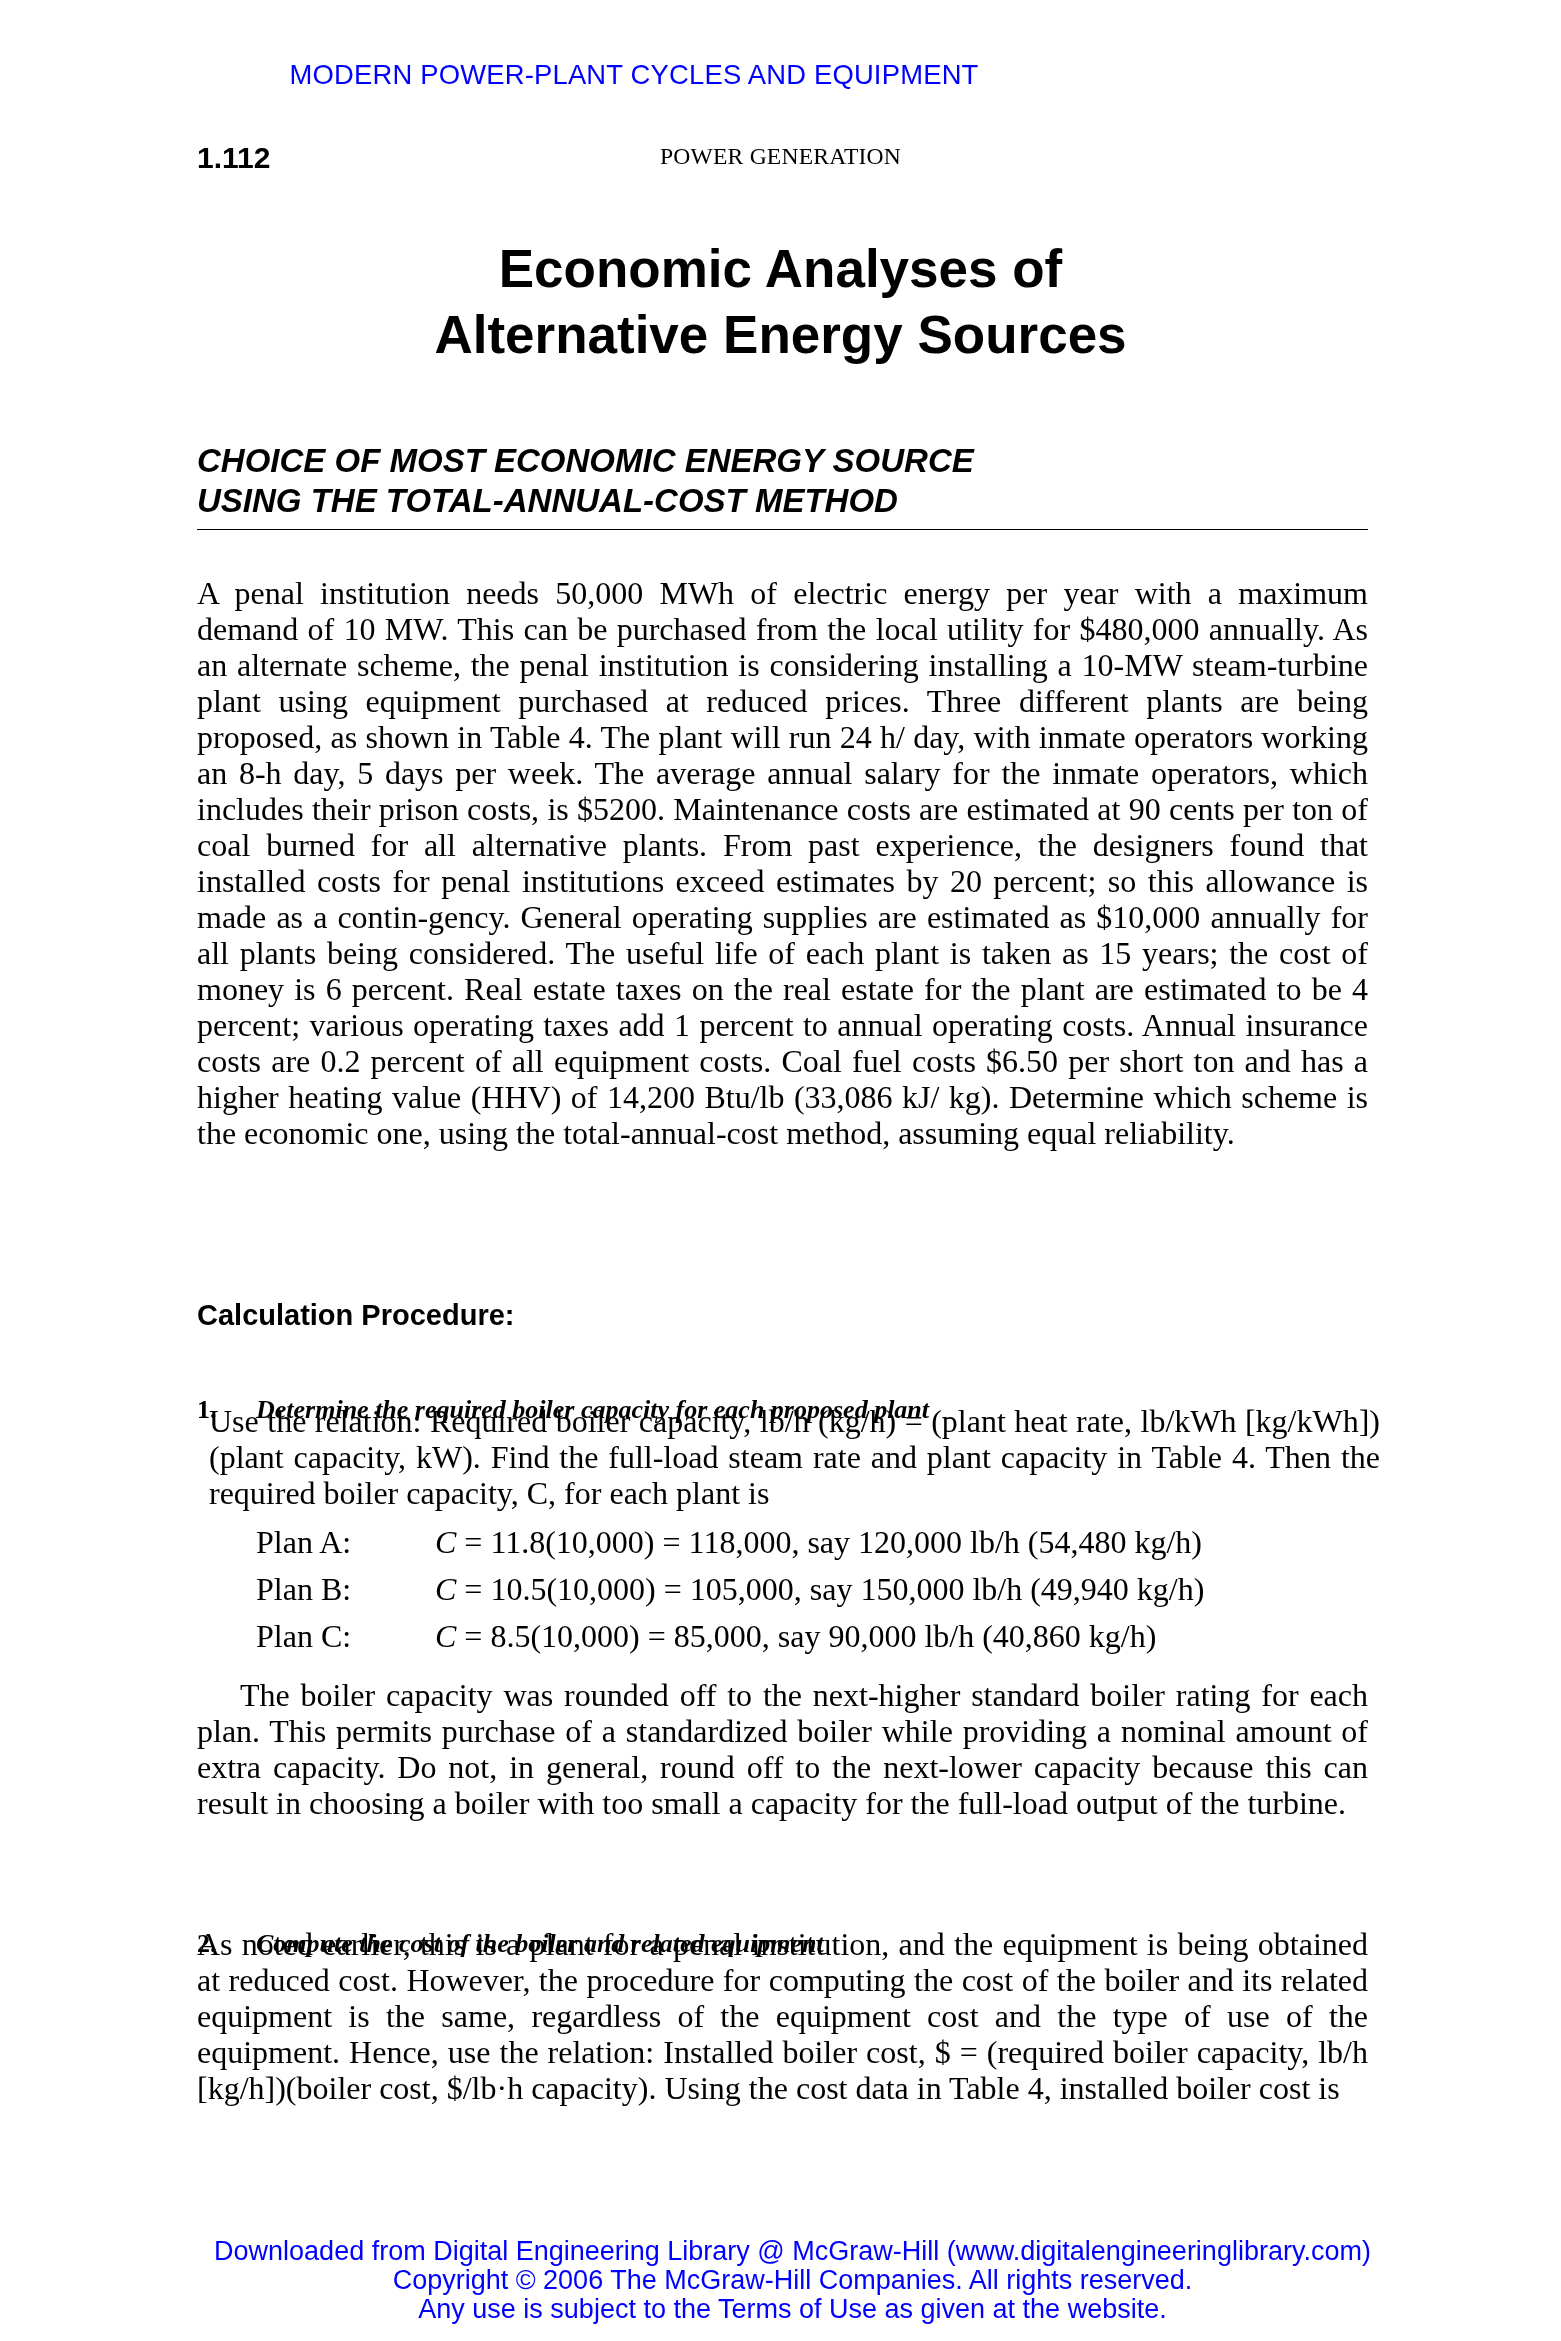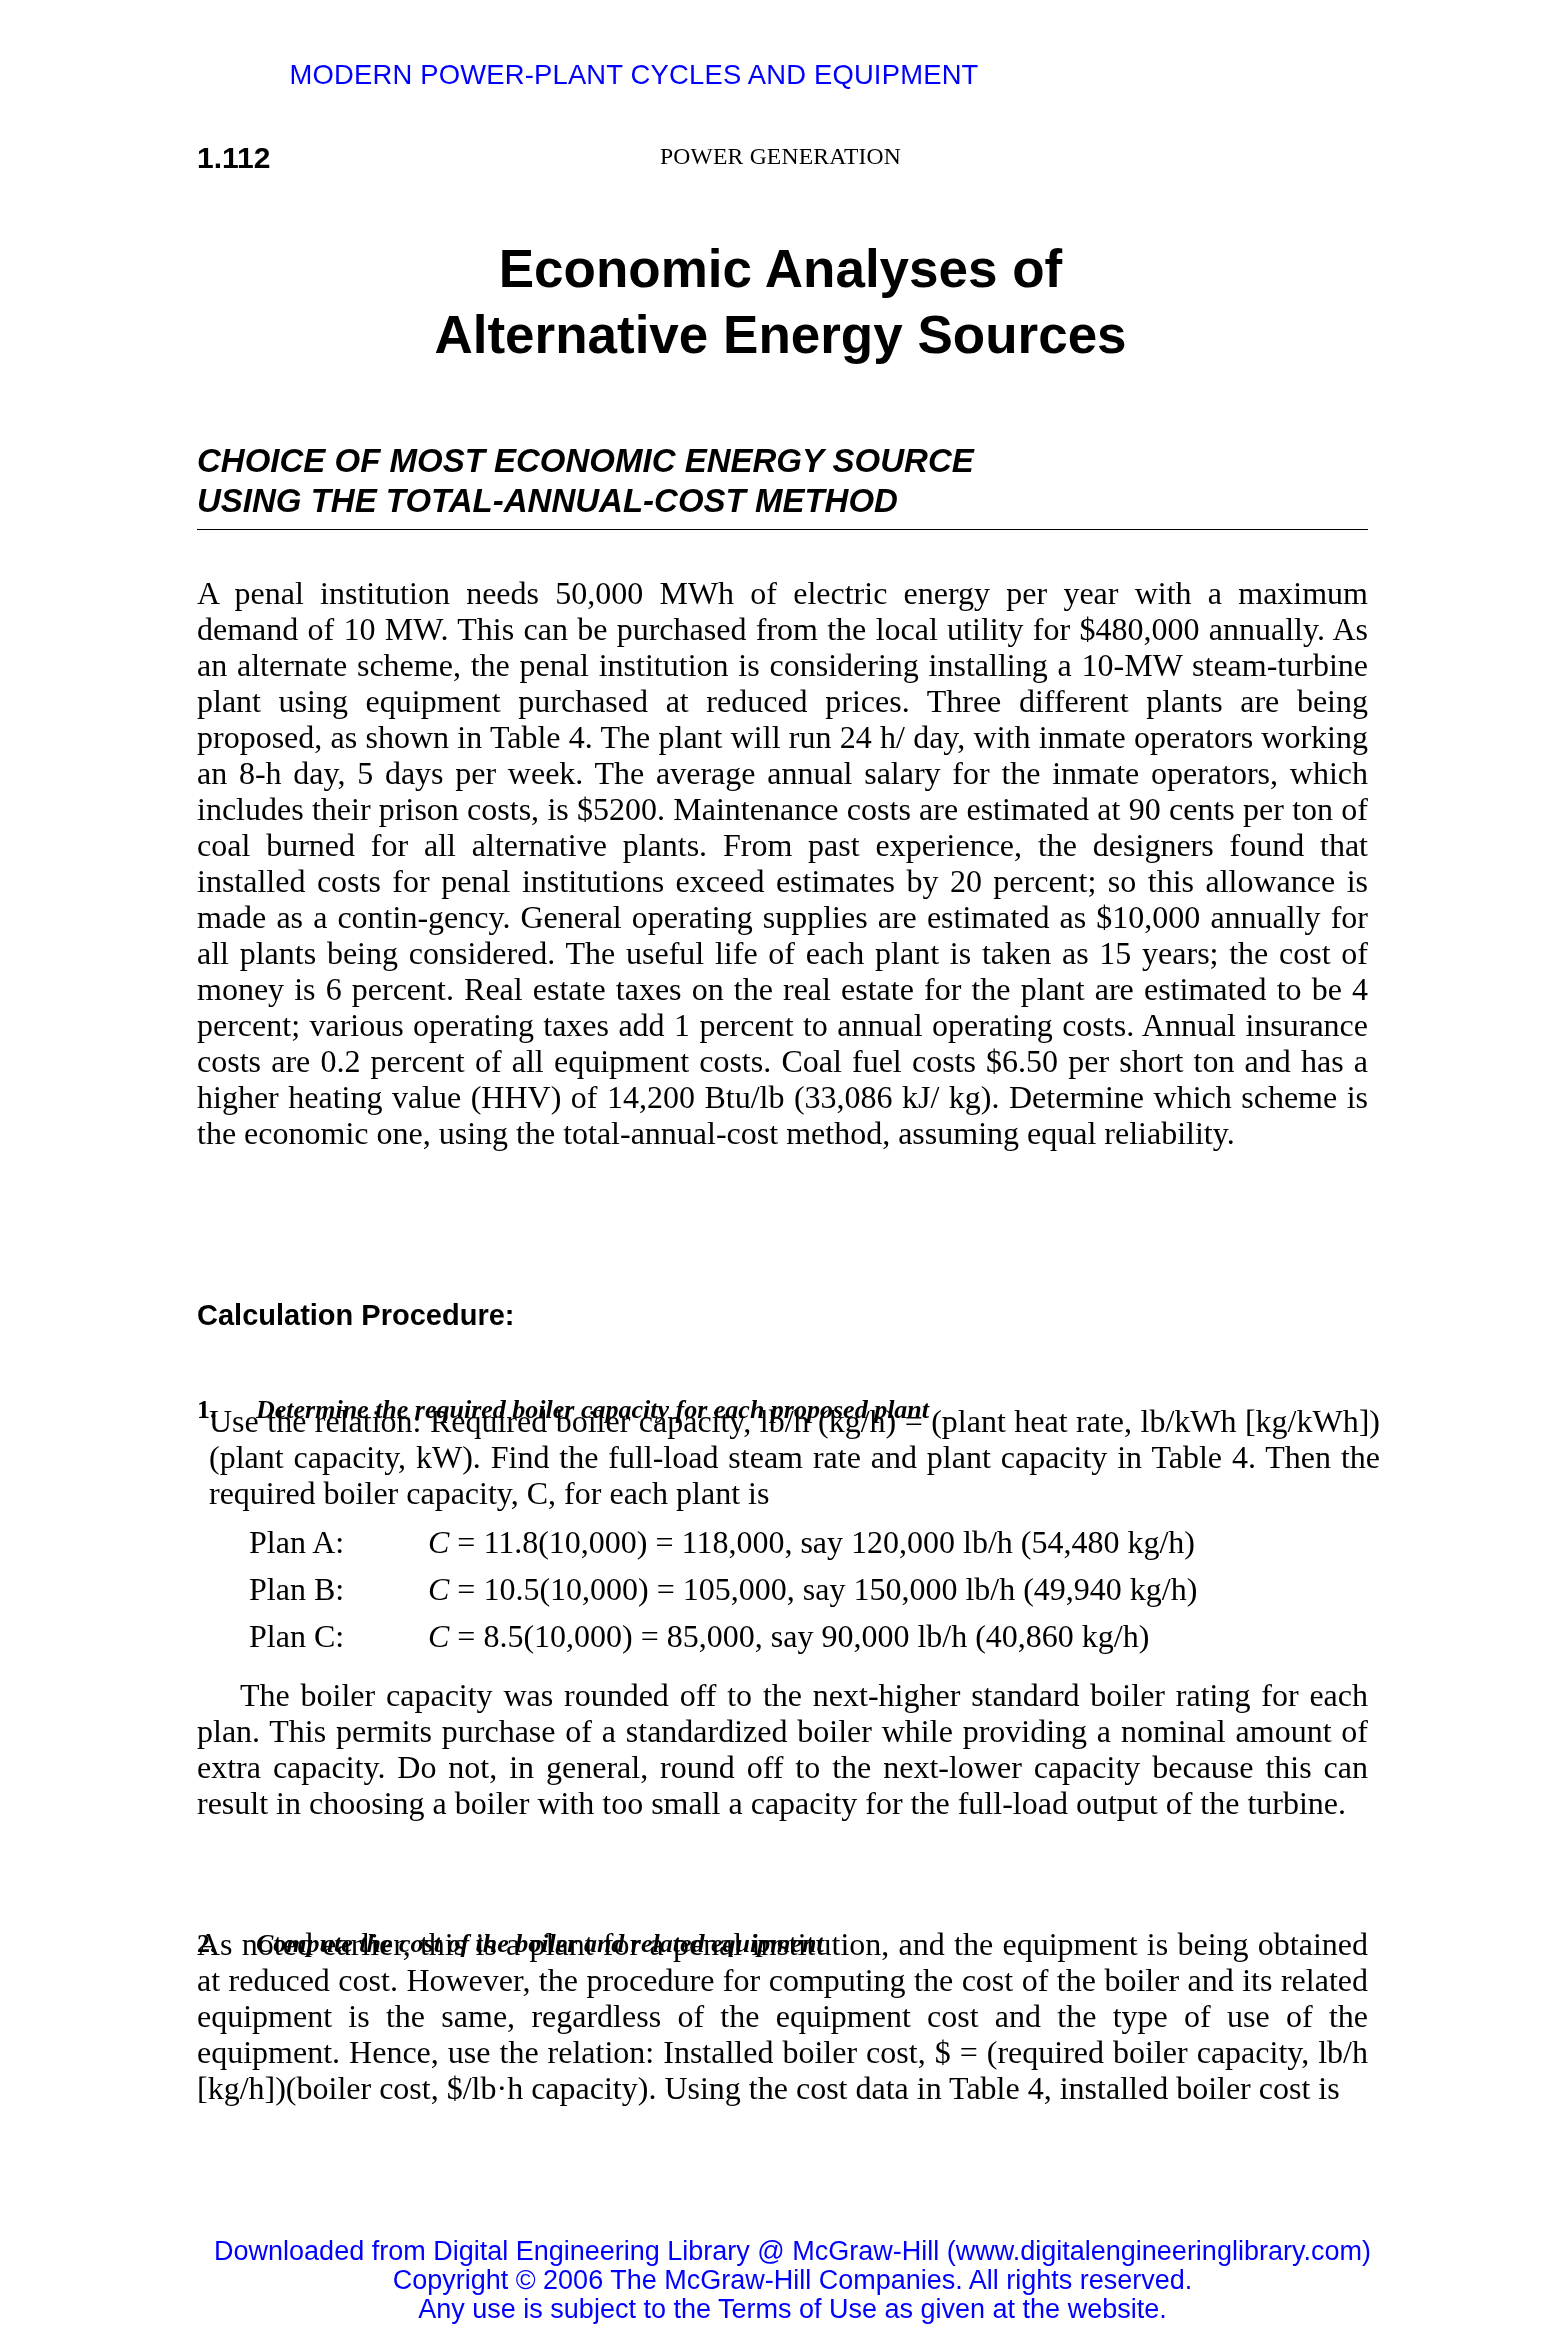--- a/index.html
+++ b/index.html
@@ -85,21 +85,21 @@
       line-height: 36px;
       margin-top: 37px;
     }
     .step-num { font-weight: bold; display: inline-block; width: 59px; }
     .step-title { font-weight: bold; font-style: italic; }
 
     .step1 { left: 197px; top: 1355px; width: 1171px; }
     .step1-body { left: 197px; top: 1391px; width: 1171px; }
 
     .plan-rows {
-      left: 249px; top: 1519px; width: 1128px;
+      left: 256px; top: 1519px; width: 1128px;
       font-family: "Liberation Serif", serif;
       font-size: 32px;
       line-height: 47px;
     }
     .plan-row { display: flex; white-space: nowrap; }
     .plan-label { width: 179px; }
     .plan-eq i { font-style: italic; }
 
     .p-round { top: 1677px; text-indent: 43px; }
 

